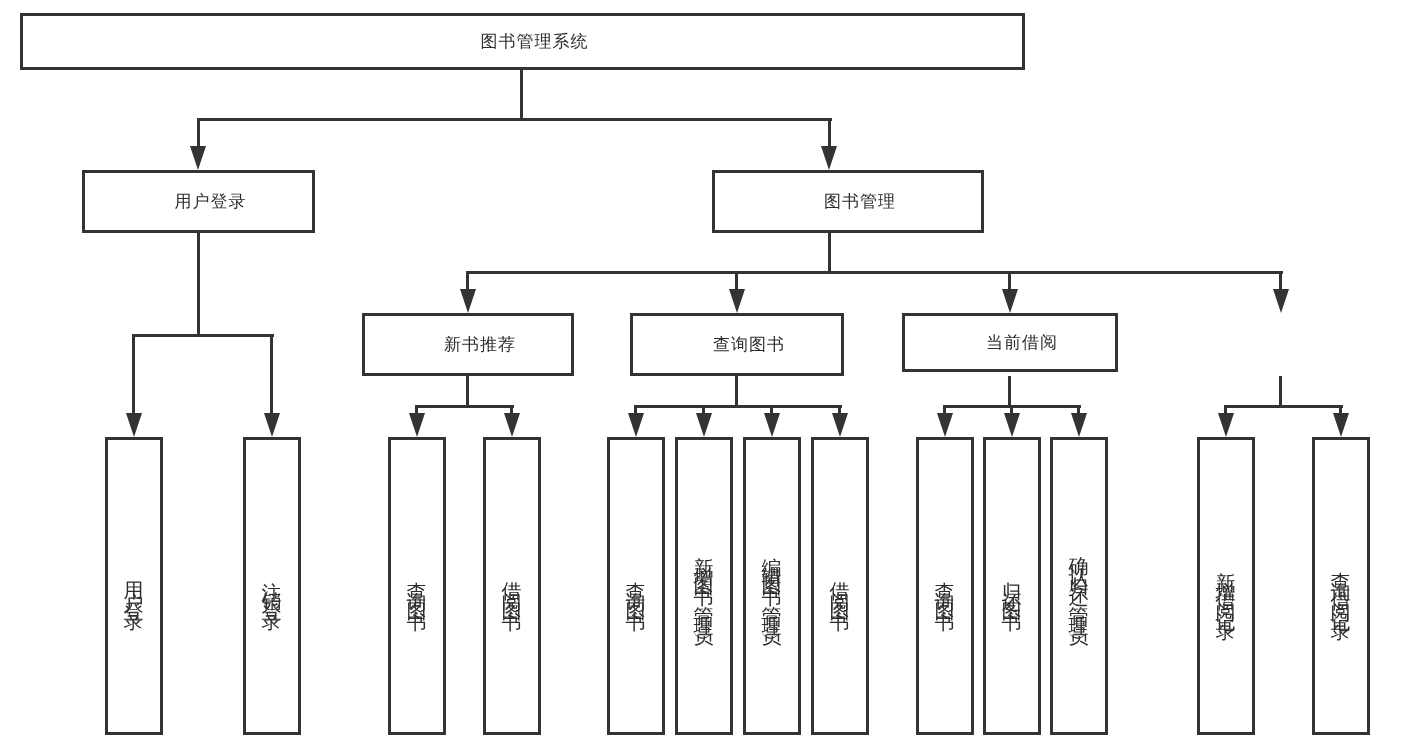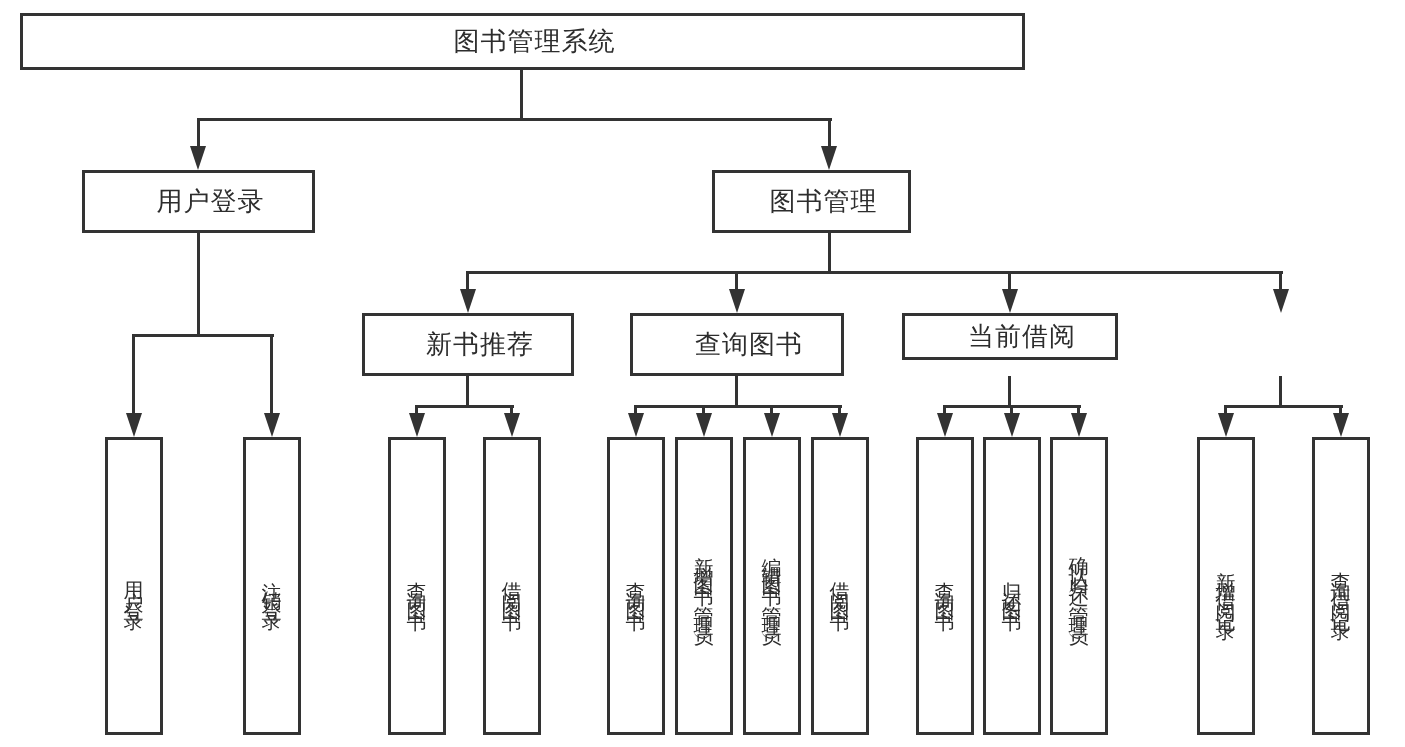--- a/index.html
+++ b/index.html
@@ -4,21 +4,21 @@
 <style>
   html,body{margin:0;padding:0;background:#ffffff;}
   .canvas{
     position:relative;width:1405px;height:747px;background:#ffffff;
     font-family:"Liberation Sans","DejaVu Sans",sans-serif;color:#2d2d2d;overflow:hidden;
   }
   .box{
     position:absolute;background:#ffffff;border:3px solid #333333;box-sizing:border-box;
     display:flex;align-items:center;justify-content:center;z-index:2;
   }
-  .hbox{font-size:26px;letter-spacing:1px;white-space:nowrap;padding-left:24px;}
+  .hbox{font-size:17px;letter-spacing:1px;white-space:nowrap;padding-left:24px;}
   .vbox{
     writing-mode:vertical-rl;text-orientation:mixed;
     font-size:20px;letter-spacing:10px;line-height:1;
   }
   .line{position:absolute;background:#333333;z-index:1;}
   .arrow{
     position:absolute;width:0;height:0;z-index:1;
     border-left:8px solid transparent;border-right:8px solid transparent;
     border-top:24px solid #333333;
   }
@@ -29,25 +29,25 @@
   }
 </style>
 </head>
 <body>
 
 <div class="canvas">
 
   <div class="box hbox" style="left:20px;top:13px;width:1005px;height:57px">图书管理系统</div>
 
   <div class="box hbox" style="left:82px;top:170px;width:233px;height:63px">用户登录</div>
-  <div class="box hbox" style="left:712px;top:170px;width:199px;height:63px">图书管理</div>
+  <div class="box hbox" style="left:712px;top:170px;width:272px;height:63px">图书管理</div>
 
   <div class="box hbox" style="left:362px;top:313px;width:212px;height:63px">新书推荐</div>
   <div class="box hbox" style="left:630px;top:313px;width:214px;height:63px">查询图书</div>
-  <div class="box hbox" style="left:902px;top:313px;width:216px;height:47px">当前借阅</div>
+  <div class="box hbox" style="left:902px;top:313px;width:216px;height:59px">当前借阅</div>
 
   <div class="box vbox" style="left:105px;top:437px;width:58px;height:298px">用户登录</div>
   <div class="box vbox" style="left:243px;top:437px;width:58px;height:298px">注销登录</div>
 
   <div class="box vbox" style="left:388px;top:437px;width:58px;height:298px">查询图书</div>
   <div class="box vbox" style="left:483px;top:437px;width:58px;height:298px">借阅图书</div>
 
   <div class="box vbox" style="left:607px;top:437px;width:58px;height:298px">查询图书</div>
   <div class="box vbox" style="left:675px;top:437px;width:58px;height:298px">新增图书（管理员）</div>
   <div class="box vbox" style="left:743px;top:437px;width:58px;height:298px">编辑图书（管理员）</div>

